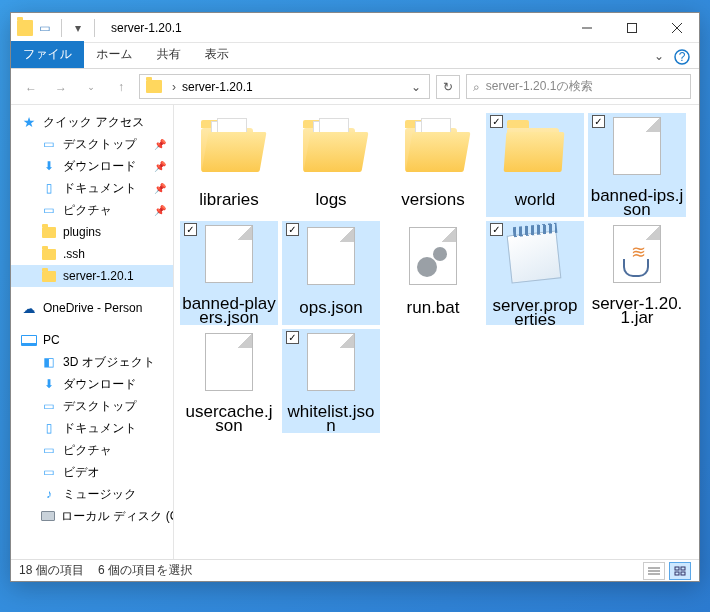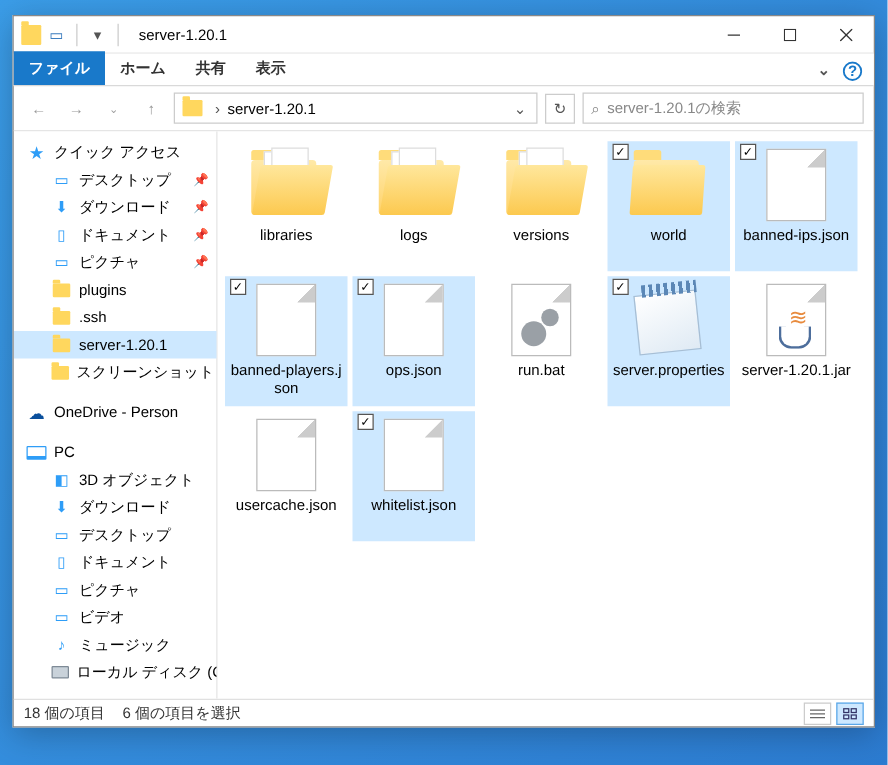--- a/index.html
+++ b/index.html
@@ -7,21 +7,21 @@
 .win { background:#fff; border:1px solid #888; width:690px; height:570px; display:flex; flex-direction:column; box-shadow:0 5px 25px rgba(0,0,0,0.25); }
 .titlebar { height:30px; display:flex; align-items:center; border-bottom:1px solid #e5e5e5; }
 .titlebar .qat { display:flex; align-items:center; gap:4px; padding:0 6px; }
 .qat span { width:16px; height:16px; display:inline-flex; align-items:center; justify-content:center; }
 .folder-ico { width:16px; height:13px; background:#ffd75e; border-radius:1px; position:relative; }
 .folder-ico:before { content:""; position:absolute; top:-3px; left:0; width:6px; height:3px; background:#ffd75e; border-radius:1px 1px 0 0; }
 .titlebar .sep { width:1px; height:18px; background:#ccc; margin:0 4px; }
 .titlebar .title { padding-left:6px; flex:1; }
 .titlebar .winbtns { display:flex; }
 .winbtn { width:45px; height:29px; display:flex; align-items:center; justify-content:center; color:#333; }
-.ribbon { height:26px; display:flex; align-items:flex-end; border-bottom:1px solid #d9d9d9; background:#fff;font-weight:bold; }
+.ribbon { height:26px; display:flex; align-items:flex-end; border-bottom:1px solid #d9d9d9; background:#fff; }
 .ribbon .tab { padding:5px 12px; color:#333; }
 .ribbon .tab.file { background:#1979ca; color:#fff; }
 .ribbon .spacer { flex:1; }
 .ribbon .help { width:22px; height:22px; display:flex; align-items:center; justify-content:center; margin-right:6px; }
 .help svg { width:16px; height:16px; }
 .addrbar { height:36px; display:flex; align-items:center; padding:4px 8px; gap:6px; border-bottom:1px solid #e5e5e5; }
 .navbtn { width:24px; height:24px; display:flex; align-items:center; justify-content:center; color:#999; }
 .pathbox { flex:1; height:25px; border:1px solid #ccc; display:flex; align-items:center; padding:0 4px; }
 .pathbox .fi { width:16px; height:13px; margin:0 6px 0 2px; }
 .pathbox .chev { color:#555; padding:0 4px; }
@@ -40,21 +40,21 @@
 .star { color:#2e9df7; font-size:14px; }
 .cloud { color:#0a4f9c; font-size:13px; }
 .pc { width:16px; height:11px; border:1px solid #2e9df7; border-bottom:3px solid #2e9df7; border-radius:1px; }
 .content { flex:1; overflow:auto; padding:8px 0 0 6px; }
 .grid { display:grid; grid-template-columns:repeat(5,98px); gap:4px 4px; }
 .item { width:98px; height:104px; display:flex; flex-direction:column; align-items:center; padding:4px 2px 2px 2px; position:relative; text-align:center; }
 .item.sel { background:#cde8ff; }
 .item .chk { position:absolute; top:2px; left:4px; width:13px; height:13px; border:1px solid #555; background:#fff; display:none; align-items:center; justify-content:center; font-size:10px; color:#000; }
 .item.sel .chk, .item:hover .chk { display:flex; }
 .item .ico { width:68px; height:62px; display:flex; align-items:center; justify-content:center; }
-.item .lbl { font-size:12px; line-height:14px; margin-top:2px; word-break:break-all; }
+.item .lbl { font-size:17px; line-height:14px; margin-top:14px; word-break:break-all; }
 
 .fold { width:60px; height:48px; position:relative; }
 .fold .back { position:absolute; bottom:0; left:2px; width:52px; height:44px; background:linear-gradient(#ffe9a8,#ffd268); border-radius:3px; }
 .fold .tab { position:absolute; top:-4px; left:2px; width:22px; height:8px; background:#ffdc7a; border-radius:2px 2px 0 0; }
 .fold .front { position:absolute; bottom:0; left:0; width:58px; height:40px; background:linear-gradient(#ffe79c,#fcc94f); border-radius:2px; transform:skewX(-4deg); }
 .fold.open .front { left:6px; transform:skewX(-10deg); }
 .fold .paper { position:absolute; top:-3px; left:12px; width:30px; height:36px; background:#fff; border:1px solid #ddd; }
 .fold .paper.p2 { left:18px; top:-6px; }
 
 .sheet { width:48px; height:58px; background:#fff; border:1px solid #bbb; position:relative; }
@@ -188,26 +188,20 @@
             <span class="folder-ico" style="width:14px;height:11px"></span>
           </span>
           <span>.ssh</span>
         </div>
       <div class="side-item sub active">
           <span class="si-ico">
             <span class="folder-ico" style="width:14px;height:11px"></span>
           </span>
           <span>server-1.20.1</span>
         </div>
-      <div class="side-item sub">
-          <span class="si-ico">
-            <span class="folder-ico" style="width:14px;height:11px"></span>
-          </span>
-          <span>スクリーンショット</span>
-        </div>
       <div style="height:10px"></div>
       <div class="side-item group">
           <span class="si-ico cloud">☁</span>
           <span>OneDrive - Person</span>
         </div>
       <div style="height:10px"></div>
       <div class="side-item group">
           <span class="si-ico">
             <span class="pc"></span>
           </span>

